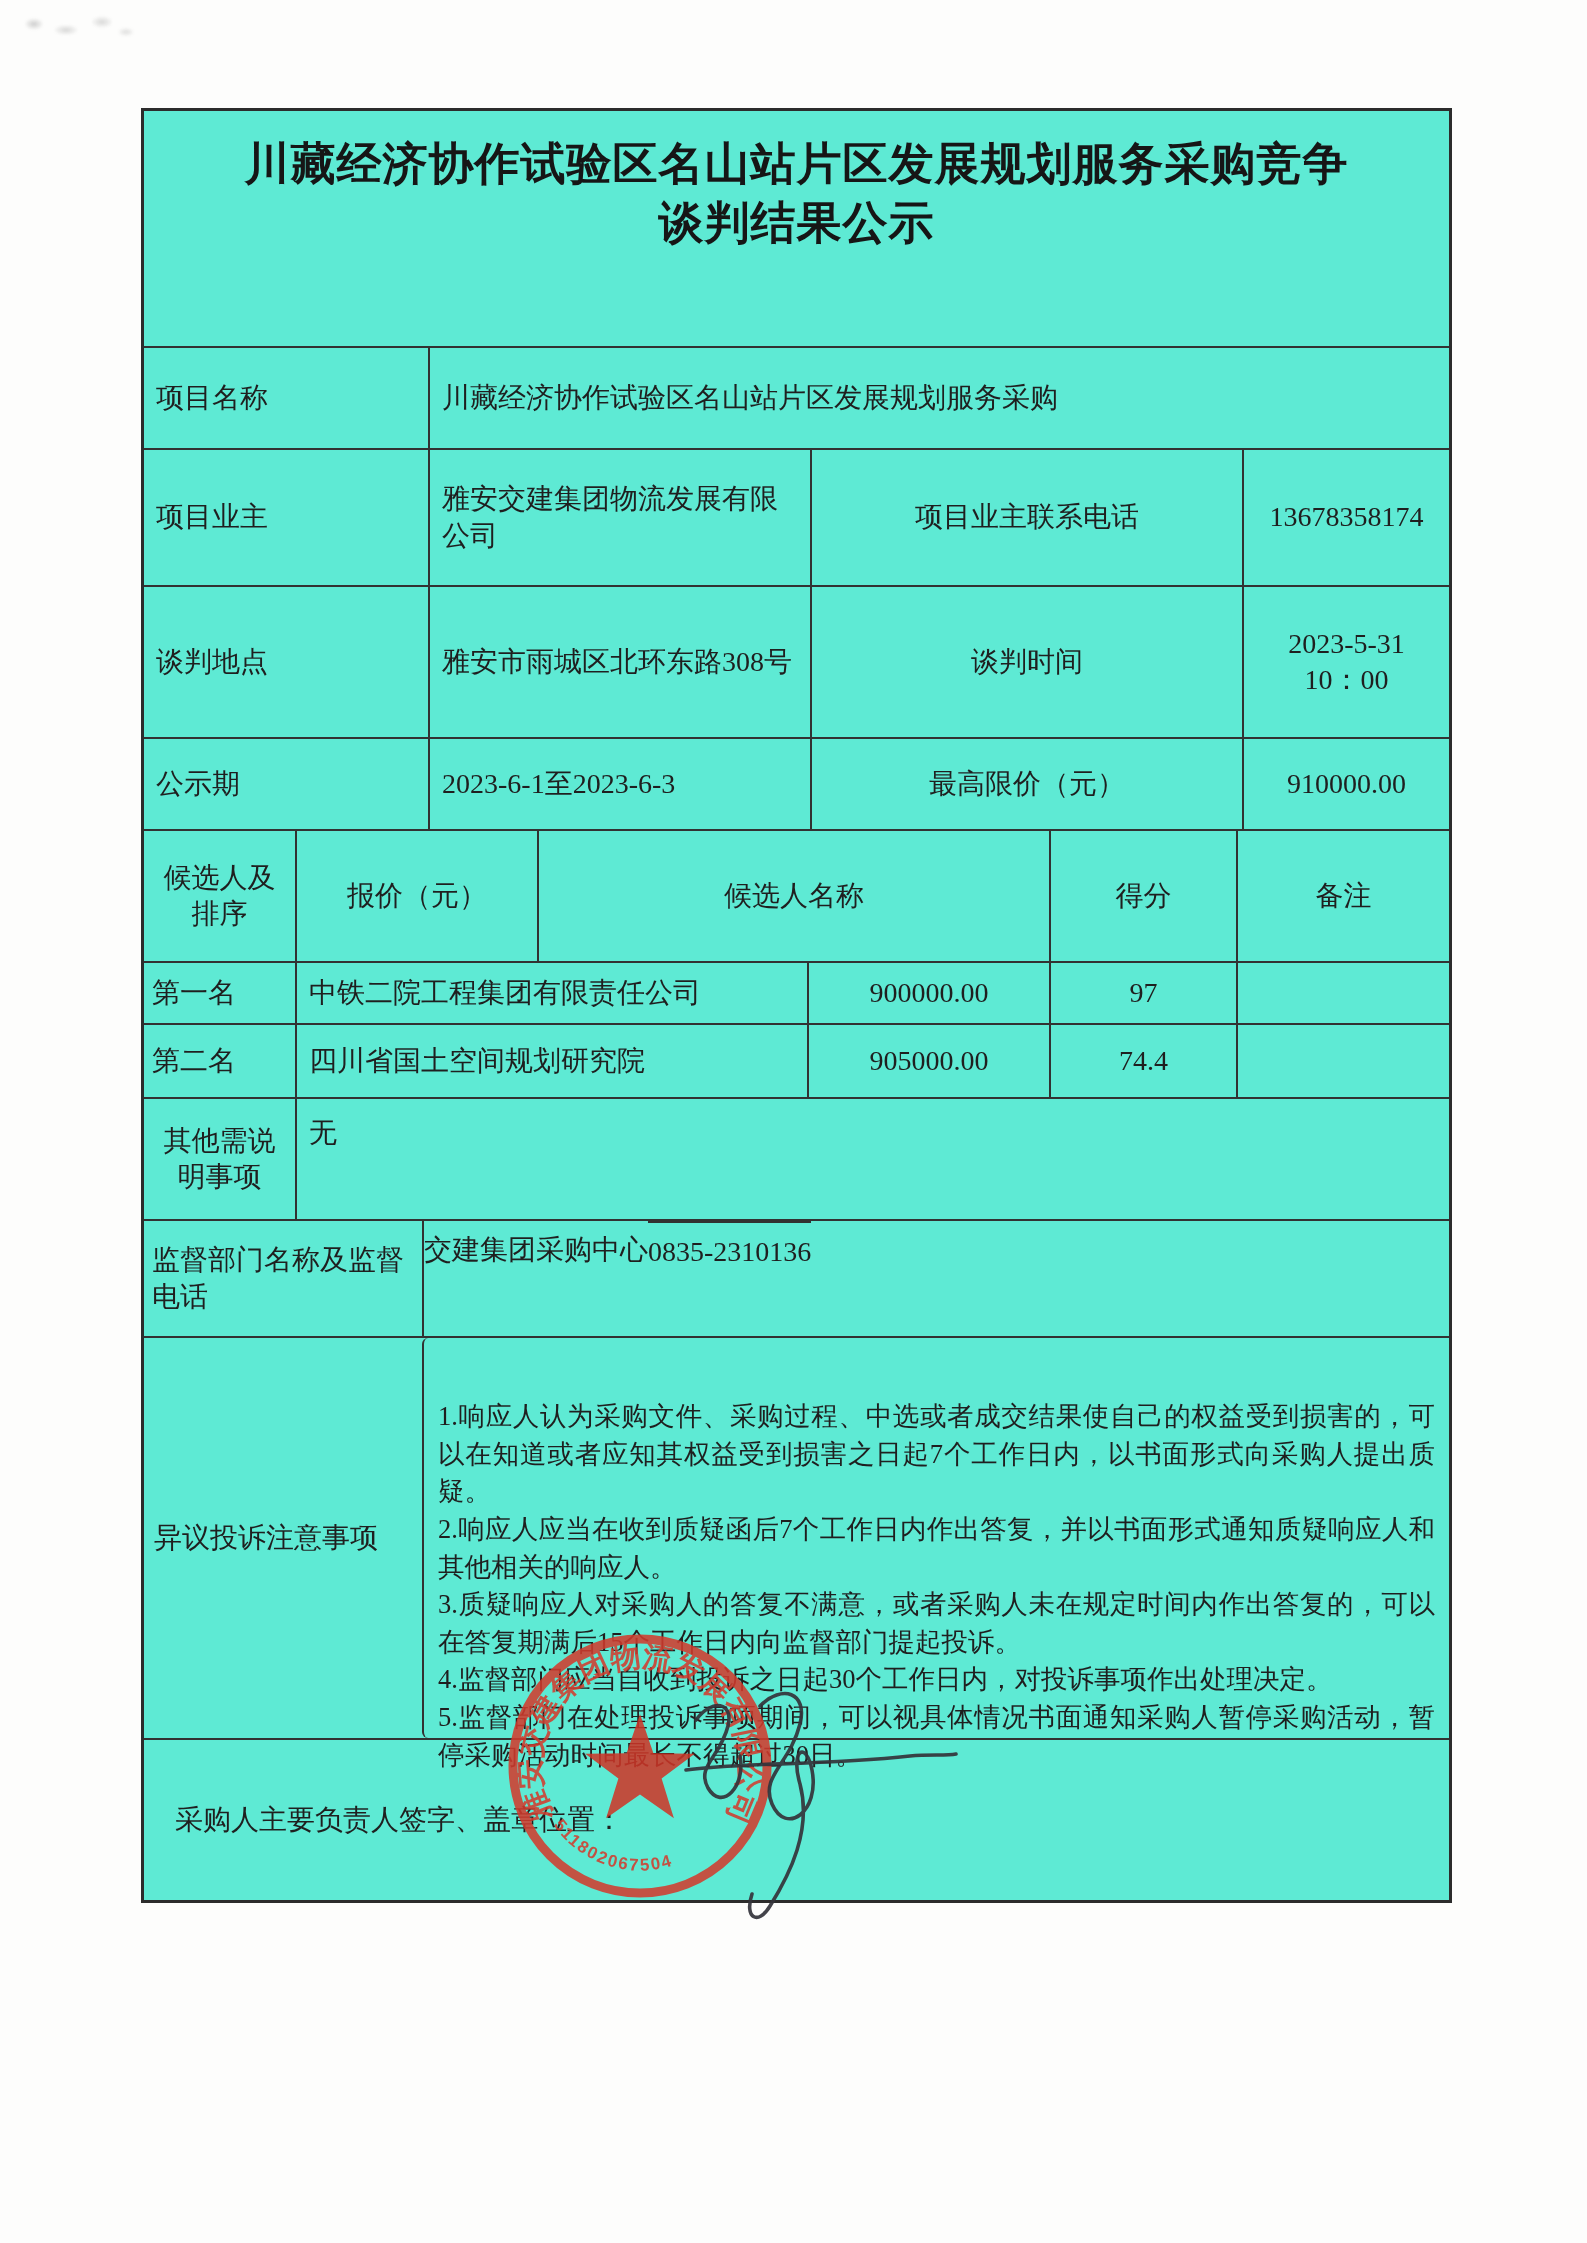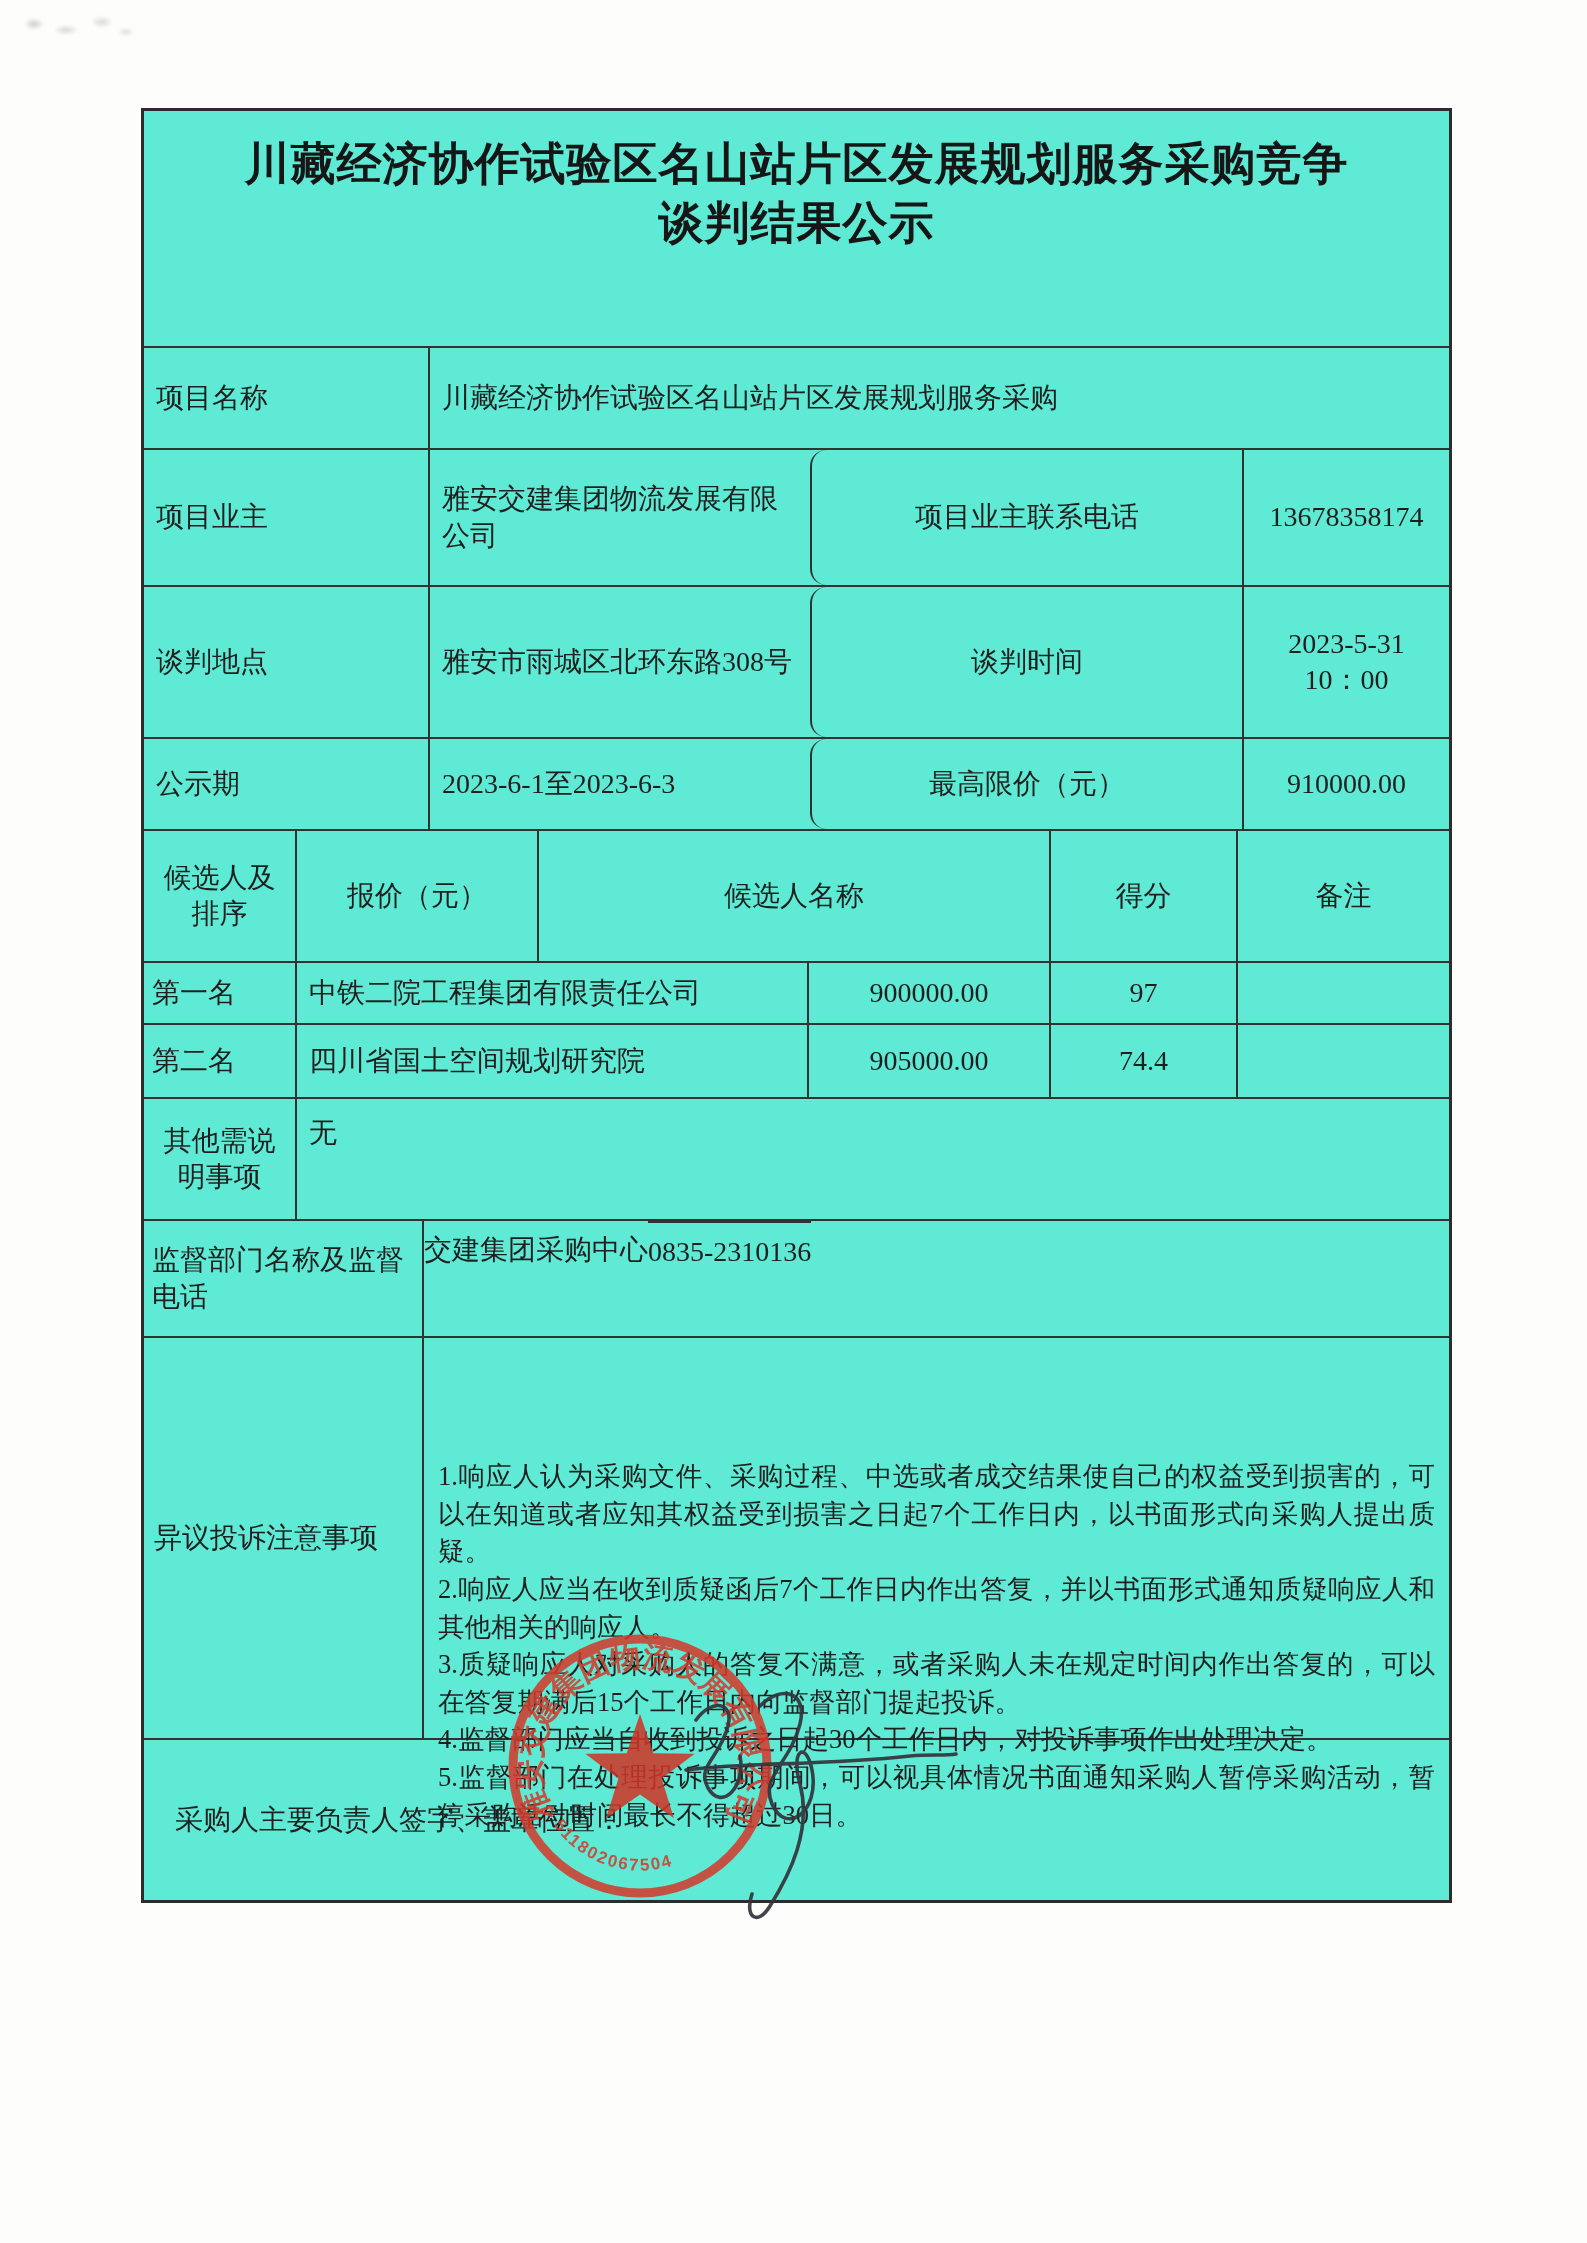--- a/index.html
+++ b/index.html
@@ -40,33 +40,34 @@
     padding-top:24px;
     text-align:center;
     font-family:"Liberation Sans", sans-serif;
     font-weight:bold;font-size:45px;line-height:1.3;letter-spacing:1px;
     color:#161616;
   }
   .h100{height:100px;} .h135{height:135px;} .h150{height:150px;} .h90{height:90px;}
   .h130{height:130px;} .h60{height:60px;} .h72{height:72px;} .h120{height:120px;}
   .h400{height:400px;} .h160{height:160px;}
 
-  .w284{width:284px;} .w382{width:382px;} .w432{width:432px;border-radius:16px;} .w207{flex:1;}
+  .w284{width:284px;} .w382{width:382px;} .w432{width:432px;} .w207{flex:1;}
   .w151{width:151px;} .w512{width:512px;} .w242{width:242px;} .w187{width:187px;} .w213{flex:1;}
   .w278{width:278px;} .wrest{flex:1;}
 
   .sup-col{align-items:stretch;padding:0;}
   .sup-line{height:57px;display:flex;align-items:center;justify-content:center;font-size:28px;}
   .sup-line + .sup-line{border-top:2px solid #323232;}
 
   .notes-body{
     display:block;
-    padding:120px 14px 10px 14px;
+    padding:60px 14px 10px 14px;
     font-size:26.5px;line-height:1.42;
     text-align:justify;
+    border-radius:6px;
   }
   .notes-body div{margin:0;}
 
   .sign-row .c{position:relative;}
   .sign-label{font-size:28px;padding-left:31px;}
 
   .overlay{position:absolute;left:460px;top:1598px;width:500px;height:360px;pointer-events:none;}
   .seal-text{font-family:"Liberation Sans", sans-serif;font-weight:bold;}
 </style>
 </head>

